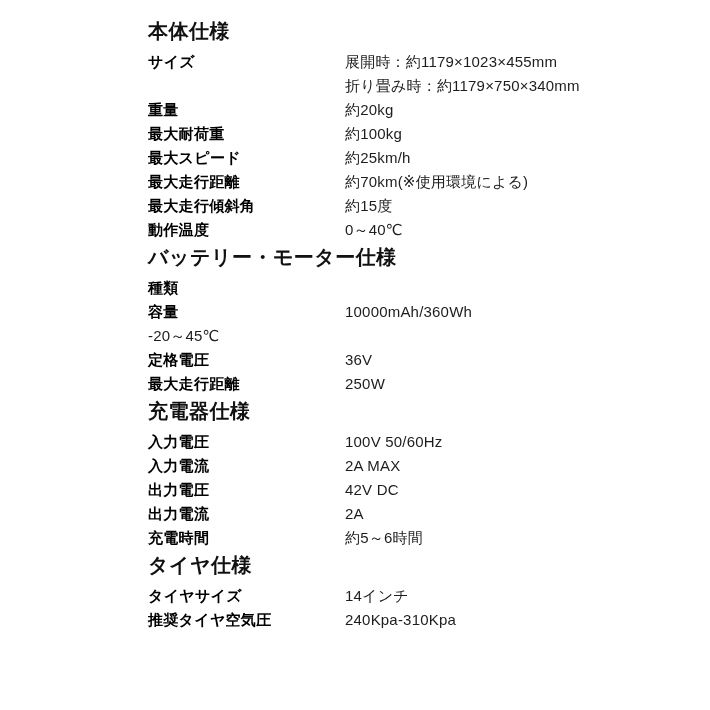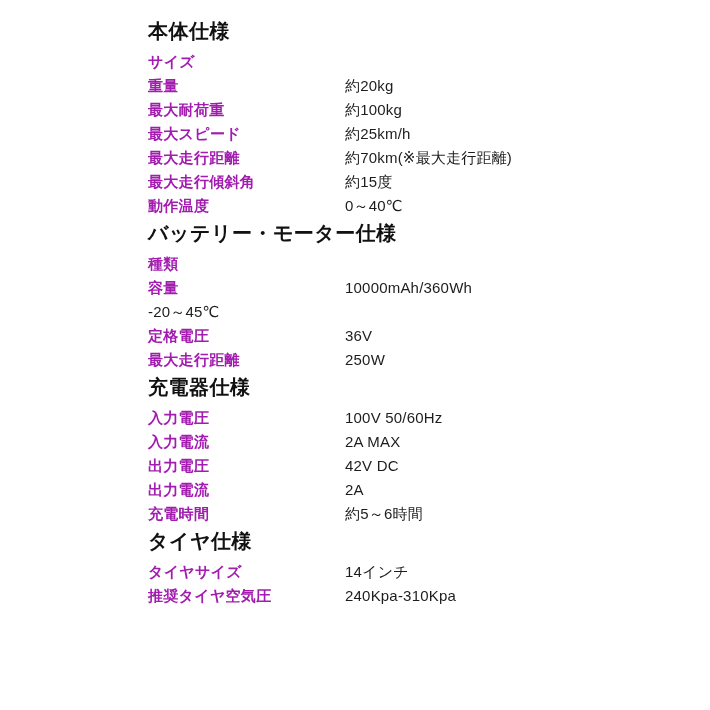--- a/index.html
+++ b/index.html
@@ -32,40 +32,45 @@
     display: flex;
     align-items: flex-start;
     font-size: 15px;
     line-height: 24px;
   }
   .label {
     flex: 0 0 197px;
     width: 197px;
     font-weight: bold;
     letter-spacing: 0.3px;
-    color: #a21caf;
+    color: #000000;
   }
   .value { flex: 1 1 auto; }
   .value-line {
     font-weight: normal;
     color: #1d1d1d;
     letter-spacing: 0.2px;
     white-space: nowrap;
   }
 </style>
 </head>
 <body style="background-color: rgb(255, 255, 255); color: rgb(26, 26, 26);">
 
 <div class="doc">
   <div id="sections-root">
   <section class="section">
     <h2 class="section-title">本体仕様</h2>
     <div class="rows">
   <div class="row">
     <span class="label">サイズ</span>
+    <div class="value">
+  <div class="value-line">展開時：約1179×1023×455mm</div>
+
+  <div class="value-line">折り畳み時：約1179×750×340mm</div>
+</div>
   </div>
 
   <div class="row">
     <span class="label">重量</span>
     <div class="value">
   <div class="value-line">約20kg</div>
 </div>
   </div>
 
   <div class="row">
@@ -78,21 +83,21 @@
   <div class="row">
     <span class="label">最大スピード</span>
     <div class="value">
   <div class="value-line">約25km/h</div>
 </div>
   </div>
 
   <div class="row">
     <span class="label">最大走行距離</span>
     <div class="value">
-  <div class="value-line">約70km(※最大走行距離)</div>
+  <div class="value-line">約70km(※使用環境による)</div>
 </div>
   </div>
 
   <div class="row">
     <span class="label">最大走行傾斜角</span>
     <div class="value">
   <div class="value-line">約15度</div>
 </div>
   </div>
 

